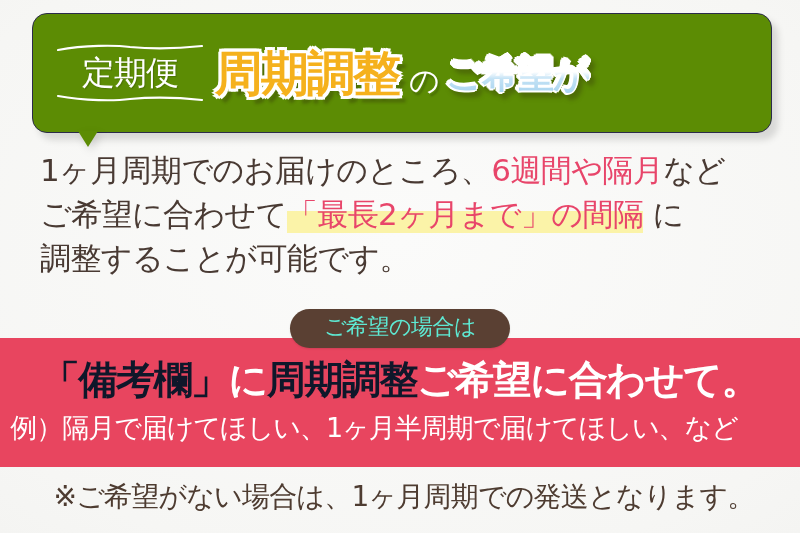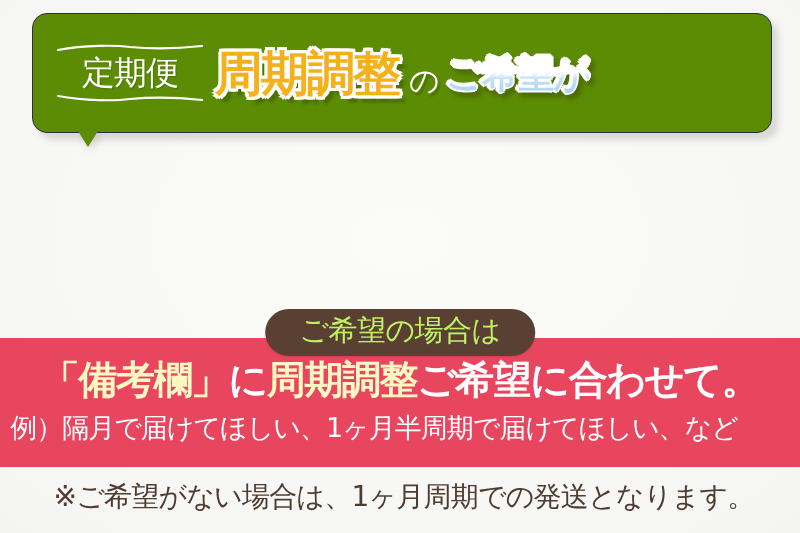--- a/index.html
+++ b/index.html
@@ -133,22 +133,22 @@
   .pill{
     position:absolute;left:50%;top:309px;
     transform:translateX(-50%);
     background:#5a4033;
     border-radius:26px;
     padding:6px 34px 9px 34px;
     z-index:5;
     box-shadow:0 1px 2px rgba(0,0,0,0.10);
   }
   .pill span{
-    color:#bef264;
-    font-size:29px;
+    color:#5eead4;
+    font-size:22px;
     line-height:1.1;
     letter-spacing:-0.5px;
     white-space:nowrap;
     display:block;
   }
 
   
   .pinkband{
     position:absolute;left:0;top:338px;
     width:800px;height:129px;
@@ -157,21 +157,21 @@
   .pb-main{
     position:absolute;left:0;top:22px;width:800px;
     text-align:center;
     font-size:39px;
     line-height:1;
     letter-spacing:-1.5px;
     color:#ffffff;
     white-space:nowrap;
     font-weight:bold;
   }
-  .pb-main .cream{color:#fef9c3;}
+  .pb-main .cream{color:#0f172a;}
   .pb-ex{
     position:absolute;left:0;top:76px;width:748px;
     text-align:center;
     font-size:27px;
     line-height:1;
     letter-spacing:-1px;
     color:#ffffff;
     white-space:nowrap;
   }
 
@@ -209,20 +209,27 @@
       <div class="headline-no">の</div>
 
       <div class="headline-sub">
         <span>ご希望が</span>
       </div>
 
     </div>
   </div>
   <div class="banner-tail"></div>
 
+  <div class="body-block">
+    <div class="bline"><span>1ヶ月周期でのお届けのところ、</span><span class="pink">6週間</span><span class="pink">や</span><span class="pink">隔月</span><span>など</span></div>
+
+    <div class="bline"><span>ご希望に合わせて</span><span class="pink hl">「最長2ヶ月まで」</span><span class="pink hl">の</span><span class="pink hl">間隔</span><span> に</span></div>
+
+    <div class="bline">調整することが可能です。</div>
+  </div>
 
   <div class="pill">
     <span>ご希望の場合は</span>
   </div>
 
   <div class="pinkband">
     <div class="pb-main"><span class="cream">「備考欄」</span><span>に</span><span class="cream">周期調整</span><span>ご希望に合わせて。</span></div>
 
     <div class="pb-ex">例）隔月で届けてほしい、1ヶ月半周期で届けてほしい、など</div>
   </div>

